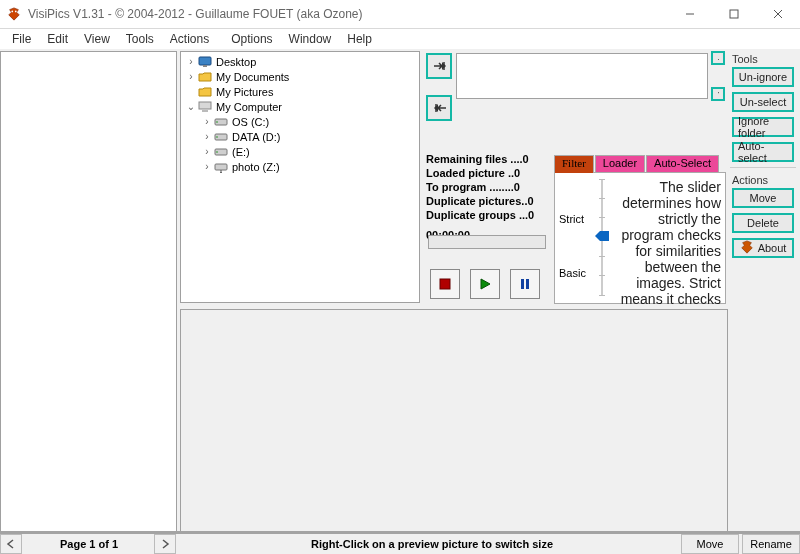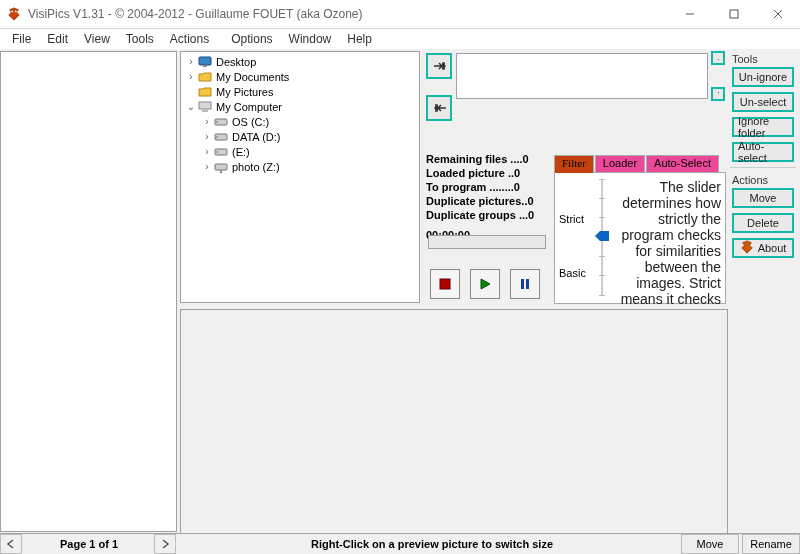--- a/index.html
+++ b/index.html
@@ -228,21 +228,21 @@
   .preview {
     left: 180px; right: 72px; top: 260px; bottom: 0;
     border: 1px solid #a0a0a0;
     background: #f0f0f0;
   }
 
   .statusbar {
     position: absolute; left: 0; right: 0; bottom: 0; height: 20px;
     display: flex; align-items: center;
     background: #f0f0f0;
-    border-top: 1px solid #a3a3a3;
+    border-top: 3px solid #a3a3a3;
     font-size: 11px;
   }
   .statusbar .sbicon {
     width: 20px; height: 18px;
     border: 1px solid #bbb;
     display: flex; align-items: center; justify-content: center;
     margin-right: 2px;
   }
   .statusbar .page {
     width: 130px;

